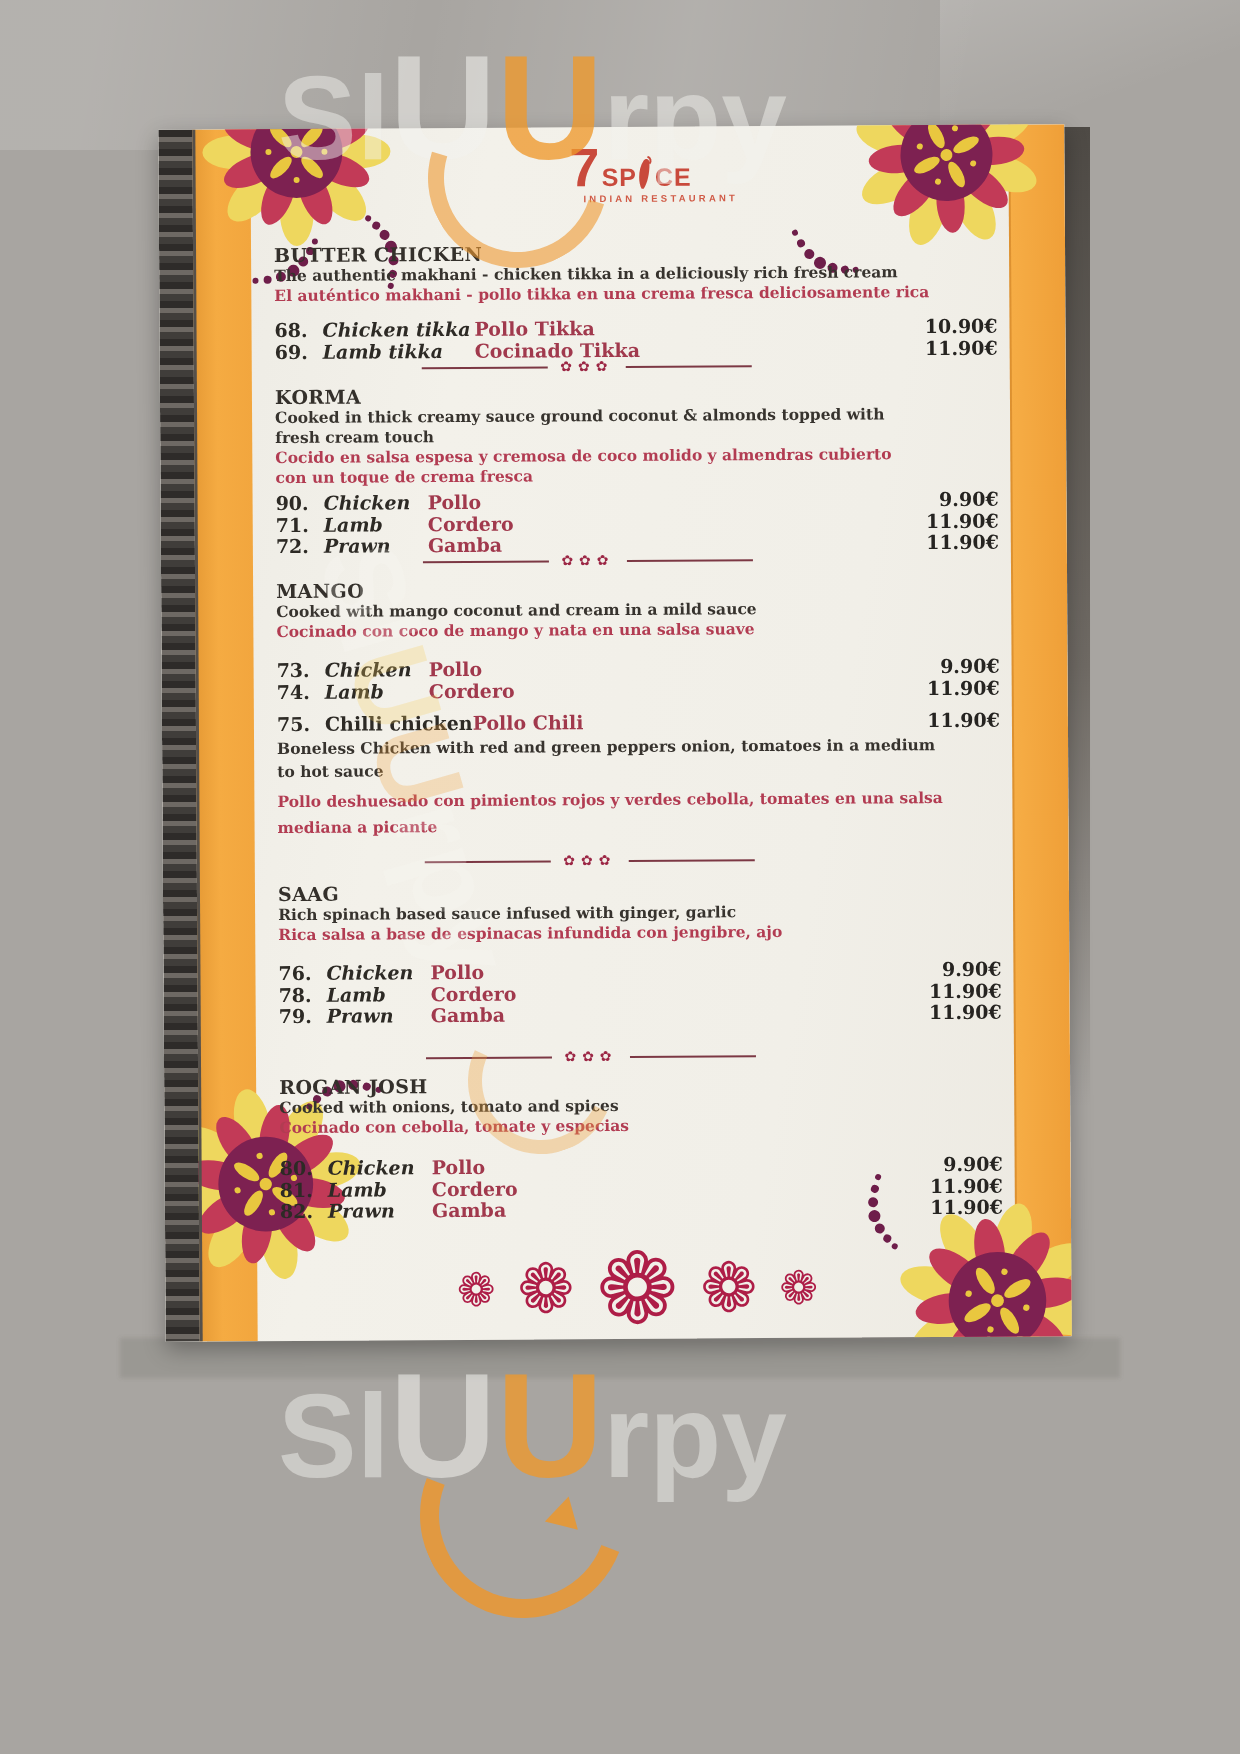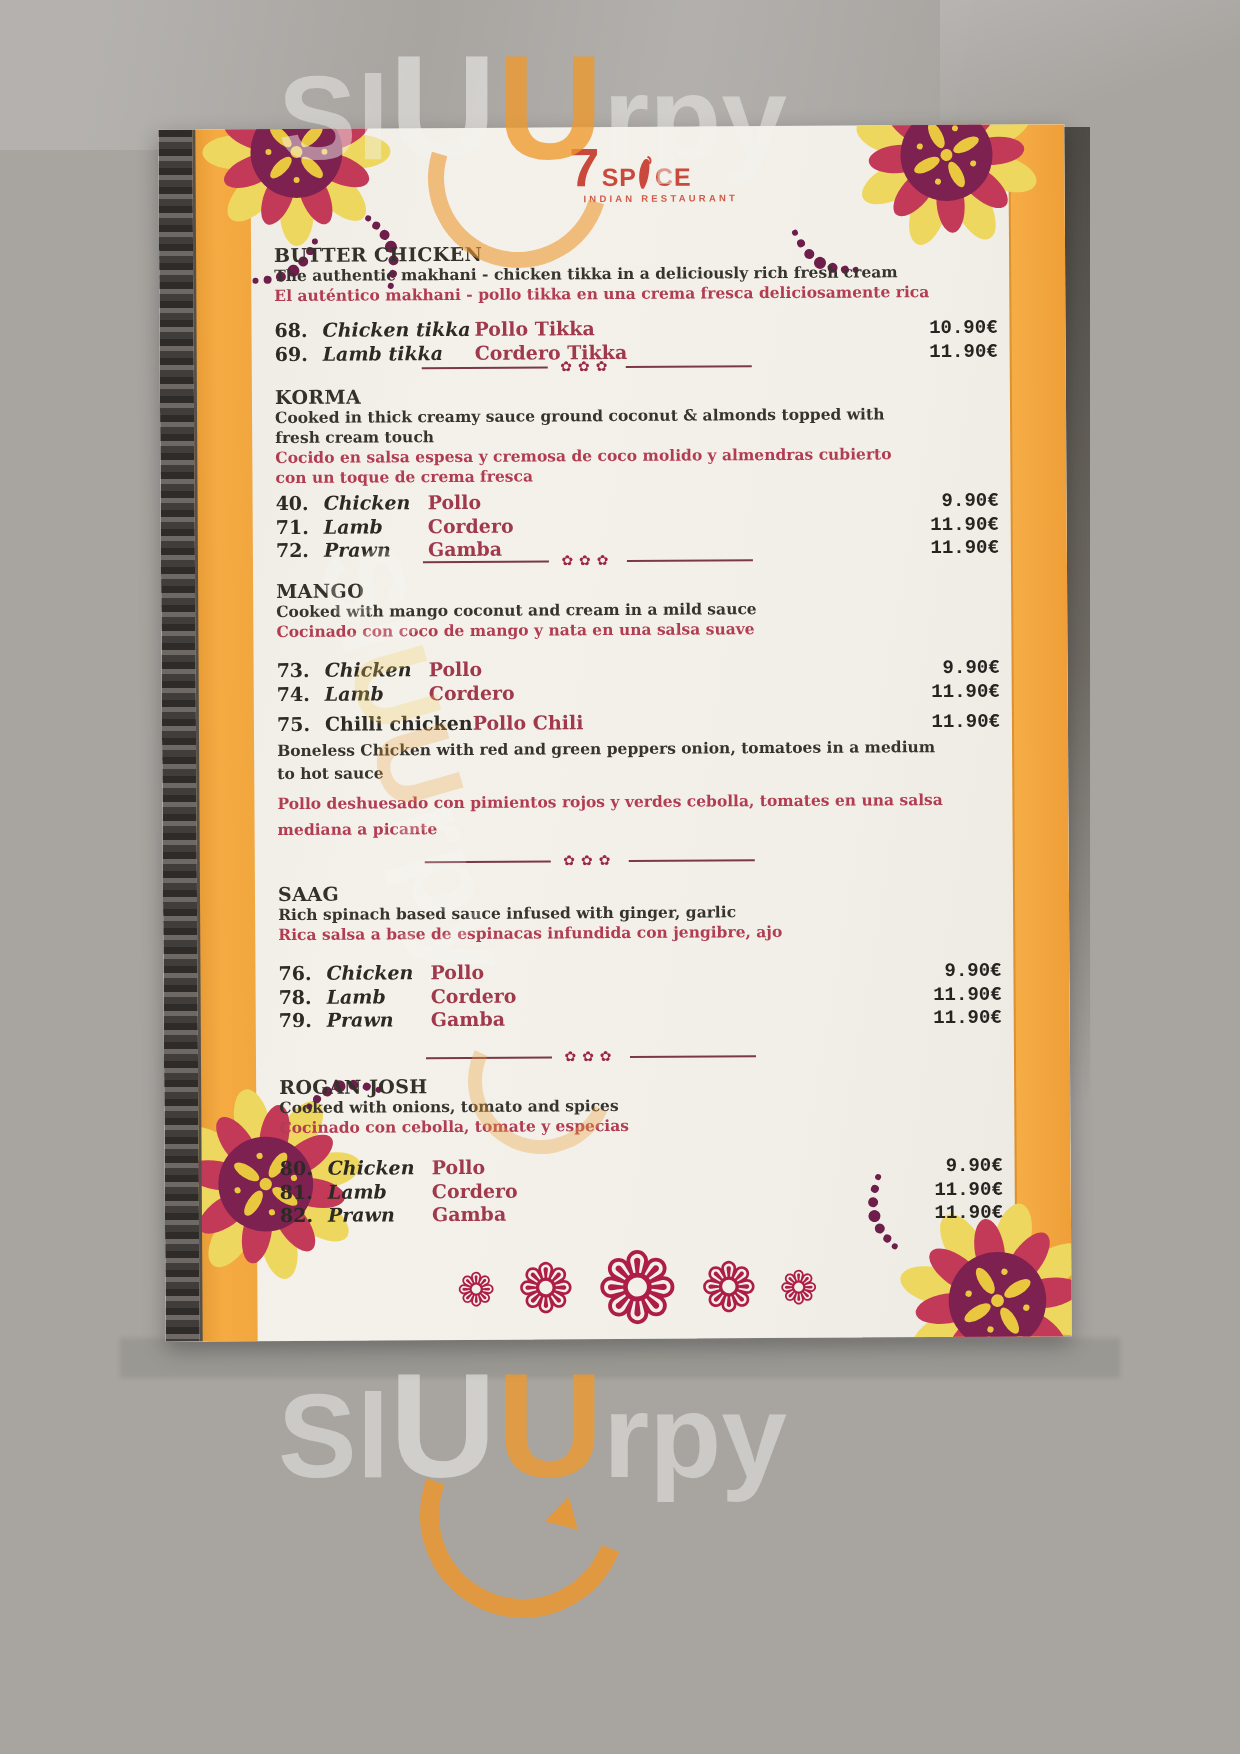--- a/index.html
+++ b/index.html
@@ -53,21 +53,21 @@
   .sec{position:absolute;left:23px;right:14px;}
   .sec h2{margin:0;font-size:19px;line-height:21px;color:#34302b;letter-spacing:0.4px;font-weight:bold;}
   .desc-en{font-size:15.5px;line-height:20px;font-weight:bold;color:#37332e;white-space:nowrap;}
   .desc-es{font-size:15.5px;line-height:20px;font-weight:bold;color:#b23c52;white-space:nowrap;}
   .items{margin-top:14px;}
   .row{display:flex;align-items:baseline;font-size:19px;line-height:21.5px;font-weight:bold;}
   .row .num{width:48px;color:#2d2a25;}
   .row .en{width:104px;color:#2d2a25;font-style:italic;}
   .sec-bc .row .en{width:152px;}
   .row .es{color:#a1394d;text-align:right;}
-  .row .price{margin-left:auto;color:#262421;font-family:Liberation Mono, monospace;}
+  .row .price{margin-left:auto;color:#262421;}
   .row-75 .en75{color:#2d2a25;margin-right:0;}
   .row-75 .es75{color:#a1394d;}
   .sec-75 .desc-en{margin-top:3px;}
   .sec-75 .desc-es{margin-top:7px;line-height:26px;}
 
   .divider{position:absolute;left:170px;width:330px;display:flex;align-items:center;gap:12px;}
   .divider::before,.divider::after{content:"";flex:1;height:2px;background:#7c3844;}
   .divider .fl{font-family:"DejaVu Sans", sans-serif;font-size:14px;letter-spacing:6px;
     color:#9c2745;white-space:nowrap;transform:translateY(-1px);}
 
@@ -220,39 +220,39 @@
       <div class="items">
         <div class="row">
           <span class="num">68.</span>
           <span class="en">Chicken tikka</span>
           <span class="es">Pollo Tikka</span>
           <span class="price">10.90€</span>
         </div>
         <div class="row">
           <span class="num">69.</span>
           <span class="en">Lamb tikka</span>
-          <span class="es">Cordero Tikka</span>
+          <span class="es">Cocinado Tikka</span>
           <span class="price">11.90€</span>
         </div>
       </div>
     </div>
 
     <div class="divider" style="top:232px">
       <span class="fl">✿✿✿</span>
     </div>
 
     <div class="sec" style="top:258px">
       <h2>KORMA</h2>
       <div class="desc-en">Cooked in thick creamy sauce ground coconut &amp; almonds topped with</div>
       <div class="desc-en">fresh cream touch</div>
       <div class="desc-es">Cocido en salsa espesa y cremosa de coco molido y almendras cubierto</div>
       <div class="desc-es">con un toque de crema fresca</div>
       <div class="items" style="margin-top:5px">
         <div class="row">
-          <span class="num">40.</span>
+          <span class="num">90.</span>
           <span class="en">Chicken</span>
           <span class="es">Pollo</span>
           <span class="price">9.90€</span>
         </div>
         <div class="row">
           <span class="num">71.</span>
           <span class="en">Lamb</span>
           <span class="es">Cordero</span>
           <span class="price">11.90€</span>
         </div>

